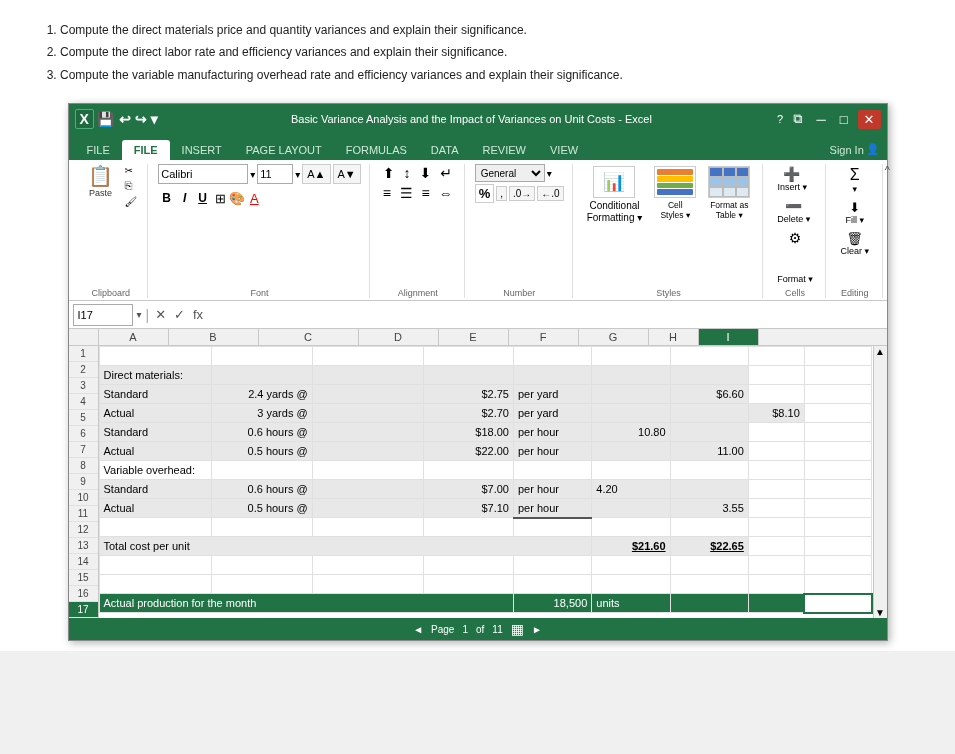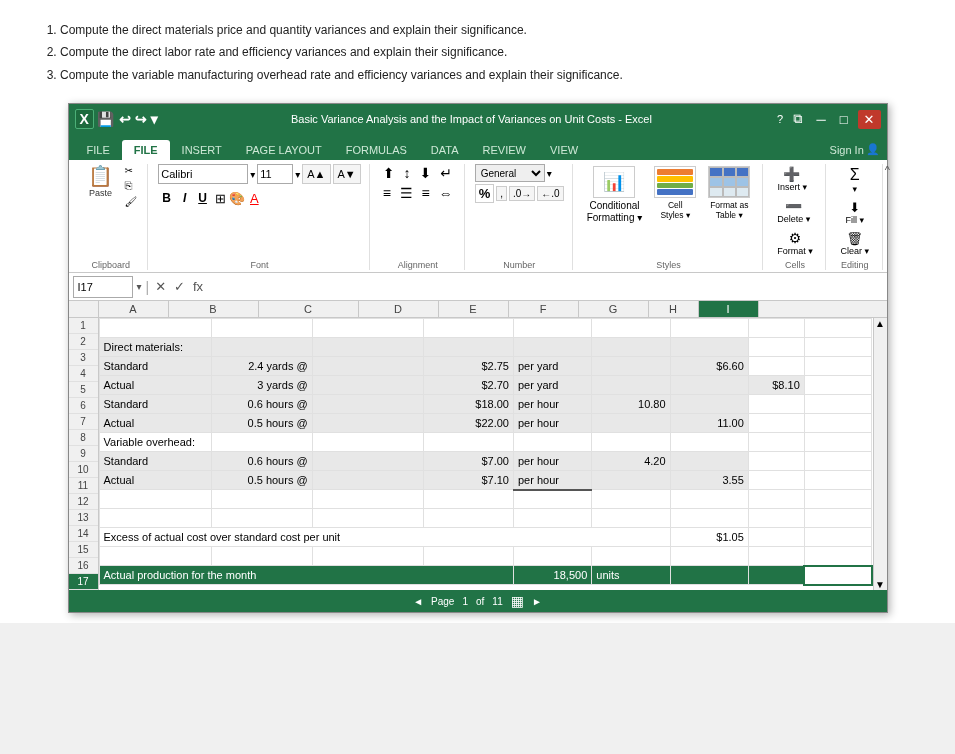--- a/index.html
+++ b/index.html
@@ -721,21 +721,21 @@
           <div class="cells-btn">
             <span style="font-size:14px;">➕</span>
             <span style="font-size:9px;">Insert ▾</span>
           </div>
           <div class="cells-btn">
             <span style="font-size:14px;">➖</span>
             <span style="font-size:9px;">Delete ▾</span>
           </div>
           <div class="cells-btn">
             <span style="font-size:14px;">⚙</span>
-            <span style="font-size:9px;">Format ▾</span>
+            <span style="font-size:9px;margin-top:28px;">Format ▾</span>
           </div>
         </div>
         <div class="ribbon-group-label">Cells</div>
       </div>
 
       <div class="ribbon-group">
         <div class="ribbon-group-content" style="flex-direction:column;gap:2px;">
           <div class="cells-btn">
             <span style="font-size:16px;">Σ</span>
             <span style="font-size:9px;">▾</span>
@@ -904,21 +904,21 @@
               <td></td>
               <td></td>
             </tr>
 
             <tr>
               <td class="gray-bg">Standard</td>
               <td class="gray-bg" style="text-align:right;">0.6 hours @</td>
               <td class="gray-bg"></td>
               <td class="gray-bg" style="text-align:right;">$7.00</td>
               <td class="gray-bg">per hour</td>
-              <td class="gray-bg" style="text-align:right;">4.20</td>
+              <td class="gray-bg" style="">4.20</td>
               <td class="gray-bg"></td>
               <td></td>
               <td></td>
             </tr>
 
             <tr>
               <td class="gray-bg">Actual</td>
               <td class="gray-bg" style="text-align:right;">0.5 hours @</td>
               <td class="gray-bg"></td>
               <td class="gray-bg" style="text-align:right;">$7.10</td>
@@ -934,39 +934,40 @@
               <td></td>
               <td></td>
               <td></td>
               <td></td>
               <td></td>
               <td></td>
               <td></td>
               <td></td>
             </tr>
 
-
-            <tr>
-              <td></td>
-              <td></td>
-              <td></td>
-              <td></td>
-              <td></td>
-              <td></td>
-              <td></td>
-              <td></td>
-              <td></td>
-            </tr>
-
-            <tr>
-              <td colspan="6">Excess of actual cost over standard cost per unit</td>
-              <td style="text-align:right;">$1.05</td>
-              <td></td>
-              <td></td>
-            </tr>
+            <tr>
+              <td class="gray-bg" colspan="5">Total cost per unit</td>
+              <td class="gray-bg" style="text-align:right; text-decoration:underline; font-weight:bold;">$21.60</td>
+              <td class="gray-bg" style="text-align:right; text-decoration:underline; font-weight:bold;">$22.65</td>
+              <td></td>
+              <td></td>
+            </tr>
+
+            <tr>
+              <td></td>
+              <td></td>
+              <td></td>
+              <td></td>
+              <td></td>
+              <td></td>
+              <td></td>
+              <td></td>
+              <td></td>
+            </tr>
+
 
             <tr>
               <td></td>
               <td></td>
               <td></td>
               <td></td>
               <td></td>
               <td></td>
               <td></td>
               <td></td>

